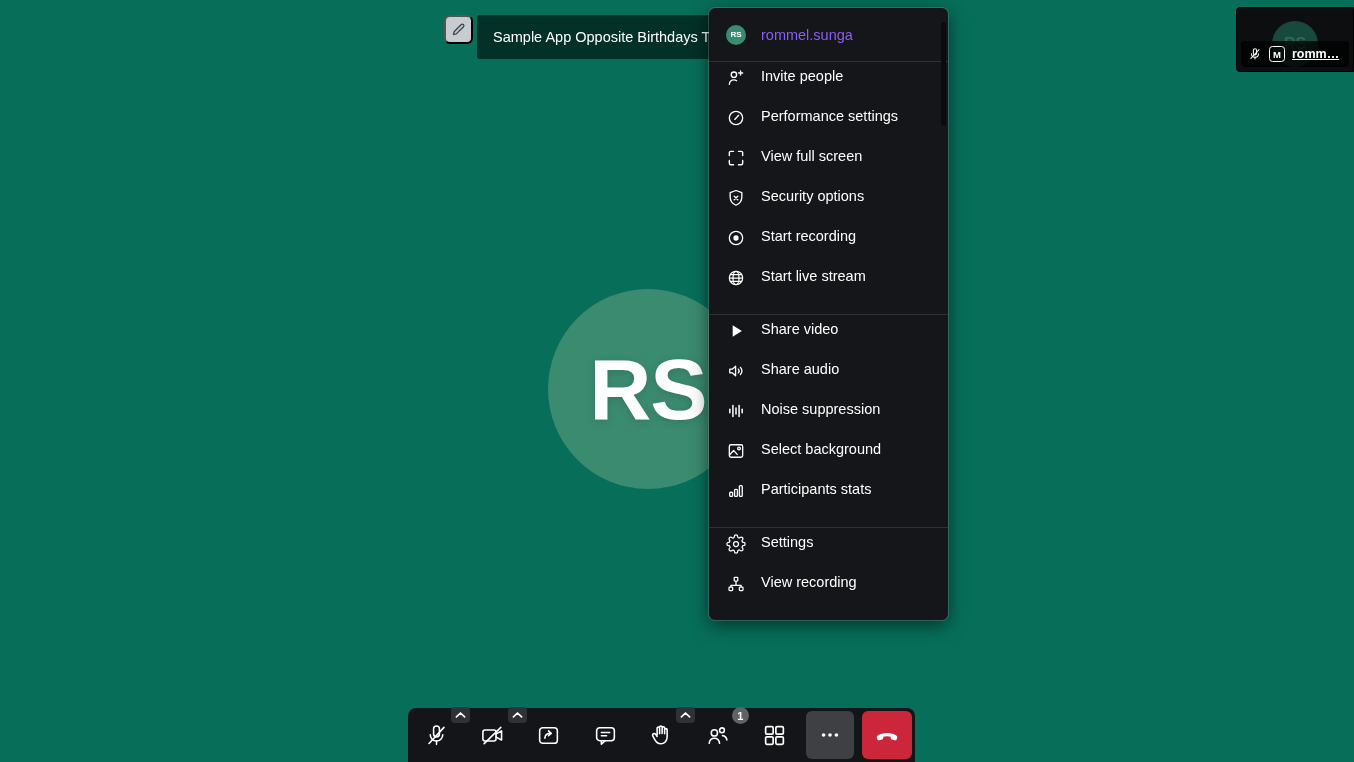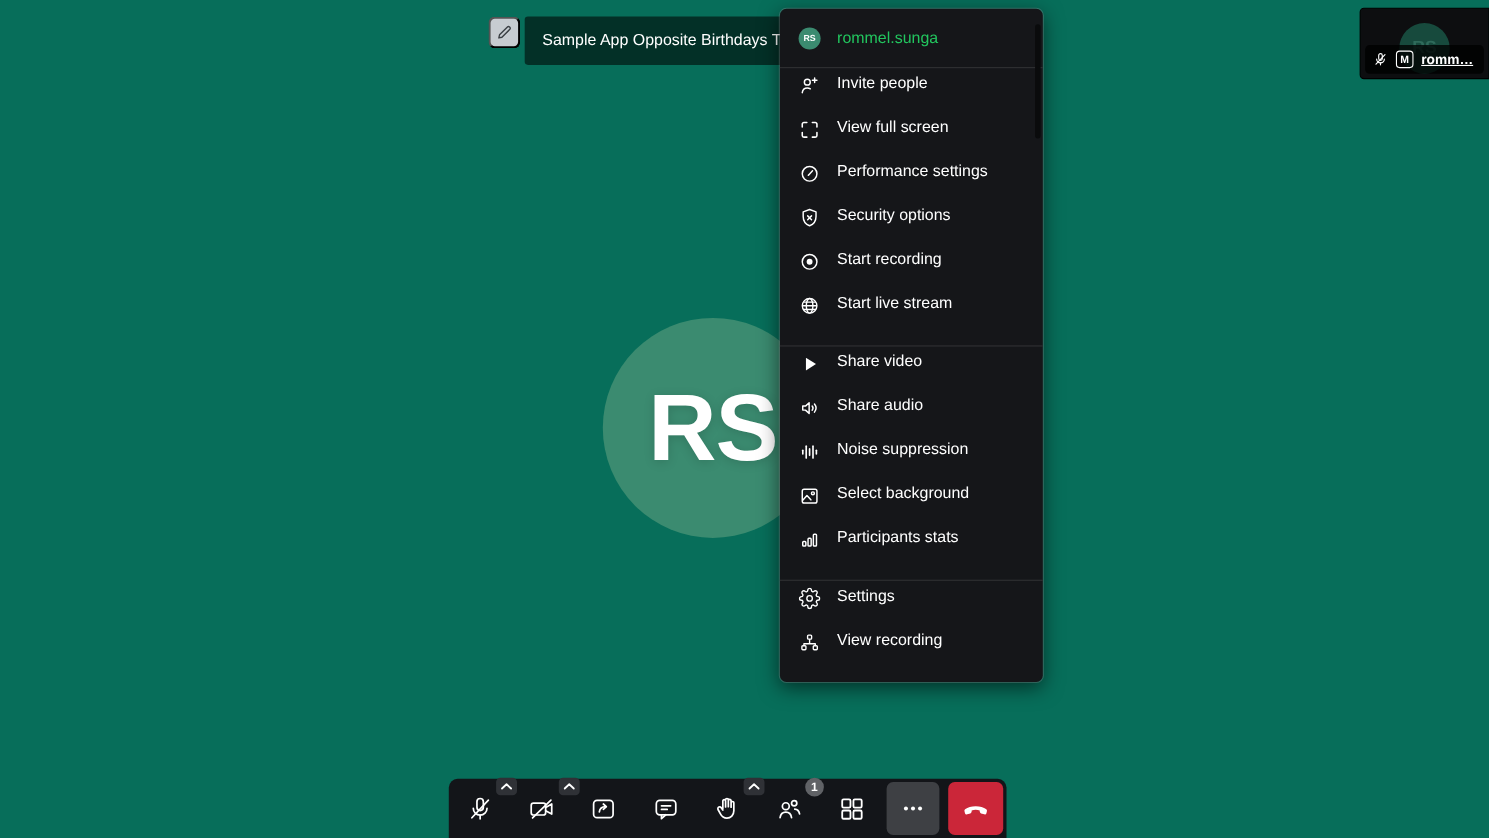--- a/index.html
+++ b/index.html
@@ -48,21 +48,21 @@
   }
   .menu-header {
     height:54px; display:flex; align-items:center; gap:15px; padding:0 17px;
     border-bottom:1px solid #303134;
   }
   .menu-avatar {
     width:20px; height:20px; border-radius:50%; background:#3B8B70;
     display:flex; align-items:center; justify-content:center;
     font-size:8px; font-weight:bold; color:#fff; flex:0 0 auto;
   }
-  .menu-username { font-size:14.5px; font-weight:500; color:#22c55e; }
+  .menu-username { font-size:14.5px; font-weight:500; color:#8b5cf6; }
   .menu-section { padding:6px 0; }
   .menu-divider { border-top:1px solid #303134; }
   .menu-item {
     height:40px; display:flex; align-items:flex-start; gap:15px; padding:0 17px;
     font-size:14.5px; color:#fff; cursor:pointer; white-space:nowrap;
   }
   .menu-item .mi-icon { width:20px; height:20px; flex:0 0 auto; }
   .menu-scroll-thumb {
     position:absolute; right:2px; top:14px; width:5px; height:104px;
     background:#0A0B0C; border-radius:3px;
@@ -150,38 +150,38 @@
         <svg width="20" height="20" viewBox="0 0 24 24" fill="none" stroke="#fff" stroke-width="1.6" stroke-linecap="round" stroke-linejoin="round">
           <circle cx="9.5" cy="8" r="3.2"></circle>
             <path d="M4 19.5c.4-3.2 2.5-5.2 5.5-5.2 1.3 0 2.4.4 3.3 1"></path>
             <path d="M17.5 3.5v5M15 6h5"></path>
         </svg>
       </span>
       <span>Invite people</span>
     </div>
     <div class="menu-item">
       <span class="mi-icon">
+        <svg width="20" height="20" viewBox="0 0 24 24" fill="none" stroke="#fff" stroke-width="1.6" stroke-linecap="round">
+          <circle cx="12" cy="12" r="8"></circle>
+            <path d="M11 13.2l4.2-4.4"></path>
+            <circle cx="10.6" cy="13.6" r="0.8" fill="#fff" stroke="none"></circle>
+        </svg>
+      </span>
+      <span>Performance settings</span>
+    </div>
+    <div class="menu-item">
+      <span class="mi-icon">
         <svg width="20" height="20" viewBox="0 0 24 24" fill="none" stroke="#fff" stroke-width="1.7" stroke-linecap="round" stroke-linejoin="round">
           <path d="M4 9V5.8A1.8 1.8 0 0 1 5.8 4H9"></path>
             <path d="M15 4h3.2A1.8 1.8 0 0 1 20 5.8V9"></path>
             <path d="M20 15v3.2a1.8 1.8 0 0 1-1.8 1.8H15"></path>
             <path d="M9 20H5.8A1.8 1.8 0 0 1 4 18.2V15"></path>
         </svg>
       </span>
       <span>View full screen</span>
-    </div>
-    <div class="menu-item">
-      <span class="mi-icon">
-        <svg width="20" height="20" viewBox="0 0 24 24" fill="none" stroke="#fff" stroke-width="1.6" stroke-linecap="round">
-          <circle cx="12" cy="12" r="8"></circle>
-            <path d="M11 13.2l4.2-4.4"></path>
-            <circle cx="10.6" cy="13.6" r="0.8" fill="#fff" stroke="none"></circle>
-        </svg>
-      </span>
-      <span>Performance settings</span>
     </div>
     <div class="menu-item">
       <span class="mi-icon">
         <svg width="20" height="20" viewBox="0 0 24 24" fill="none" stroke="#fff" stroke-width="1.6" stroke-linecap="round" stroke-linejoin="round">
           <path d="M12 3l7 2.6v4.9c0 5-2.9 8.6-7 10.2-4.1-1.6-7-5.2-7-10.2V5.6z"></path>
             <path d="M9.9 9.9l4.2 4.2M14.1 9.9l-4.2 4.2"></path>
         </svg>
       </span>
       <span>Security options</span>
     </div>

